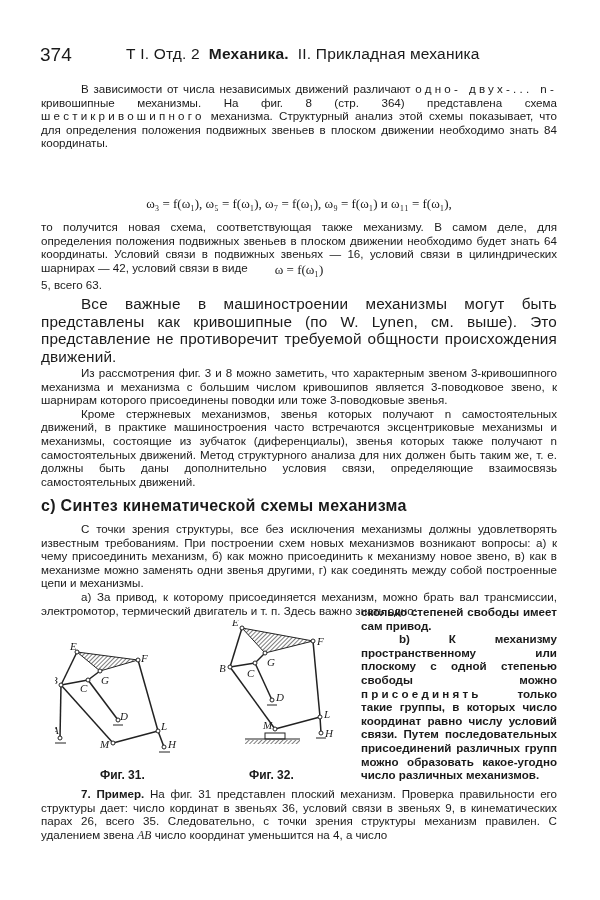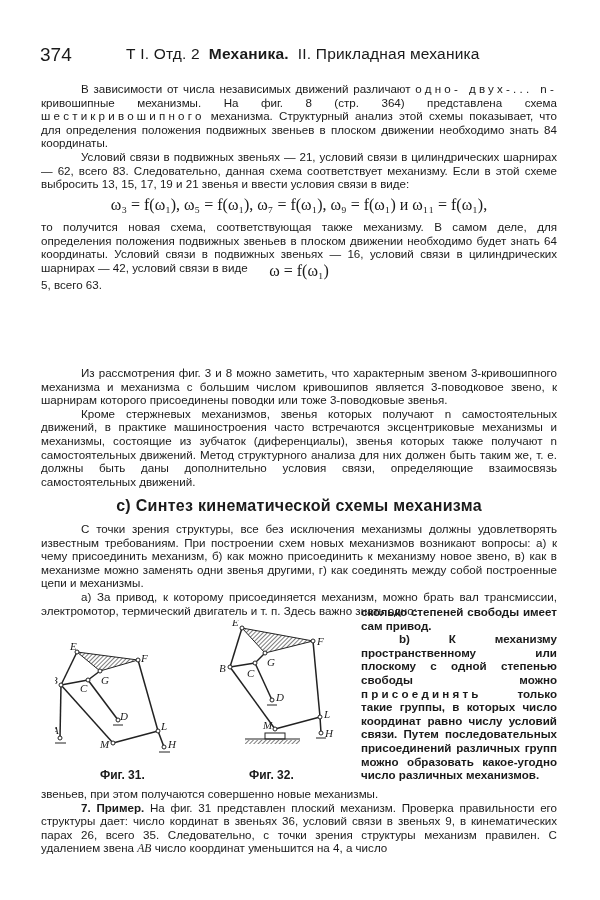--- a/index.html
+++ b/index.html
@@ -8,23 +8,23 @@
   .page { position:absolute; left:0; top:0; width:600px; height:740px; }
   .header { position:absolute; top:44px; left:40px; width:520px; height:22px; }
   .pnum { position:absolute; left:0; top:0; font-size:19px; font-family:"Liberation Sans","DejaVu Sans",sans-serif; }
   .running { position:absolute; left:86px; top:1px; font-size:15.5px; font-family:"Liberation Sans","DejaVu Sans",sans-serif; letter-spacing:0.2px; }
   .running b { font-weight:bold; }
   .body-text { font-family:"Liberation Sans","DejaVu Sans",sans-serif; font-size:11.6px; line-height:13.6px; text-align:justify; }
   .block { position:absolute; left:41px; width:516px; }
   p { margin:0; }
   .ind { text-indent:40px; }
   .sp { letter-spacing:3.2px; }
-  .formula { text-align:center; font-family:"Liberation Serif","DejaVu Serif",serif; font-size:16px; }
+  .formula { text-align:center; font-family:"Liberation Serif","DejaVu Serif",serif; font-size:13px; }
   .big { font-family:"Liberation Sans","DejaVu Sans",sans-serif; font-size:15.3px; line-height:17.5px; text-align:justify; letter-spacing:0.15px;}
-  .h2 { text-align:center; font-family:"Liberation Sans","DejaVu Sans",sans-serif; font-size:16px; font-weight:bold; letter-spacing:0.3px; }
+  .h2 { font-family:"Liberation Sans","DejaVu Sans",sans-serif; font-size:16px; font-weight:bold; letter-spacing:0.3px; }
   .col { position:absolute; left:361px; width:196px; }
   .fig { position:absolute; }
   .cap { position:absolute; font-family:"Liberation Sans","DejaVu Sans",sans-serif; font-size:12px; font-weight:bold; }
   i.m { font-family:"Liberation Serif","DejaVu Serif",serif; font-style:italic;margin-top:39px; }
 </style>
 </head>
 <body>
 
 <div class="page">
 
@@ -34,33 +34,35 @@
       <span>Т I. Отд. 2</span>&nbsp;
       <b>Механика.</b>&nbsp;
       <span>II. Прикладная механика</span>
     </span>
   </div>
 
   <div class="block body-text" style="top:82px;">
     <p class="ind">
       <span>В зависимости от числа независимых движений различают </span><span class="sp">одно- двух-... n-</span><span> кривошипные механизмы. На фиг. 8 (стр. 364) представлена схема </span><span class="sp">шестикривошипного</span><span> механизма. Структурный анализ этой схемы показывает, что для определения положения подвижных звеньев в плоском движении необходимо знать 84 координаты.</span>
     </p>
-    <p class="ind">Условий связи в подвижных звеньях — 21, условий связи в цилиндрических шарнирах — 62, всего 83. Следовательно, данная схема соответствует механизму. Если в этой схеме выбросить 13, 15, 17, 19 и 21 звенья и ввести условия связи в виде:</p>
   </div>
 
   <div class="block formula" style="top:196px;">ω₃ = f(ω₁), ω₅ = f(ω₁), ω₇ = f(ω₁), ω₉ = f(ω₁) и ω₁₁ = f(ω₁),</div>
 
   <div class="block body-text" style="top:220px;">
     <p>то получится новая схема, соответствующая также механизму. В самом деле, для определения положения подвижных звеньев в плоском движении необходимо будет знать 64 координаты. Условий связи в подвижных звеньях — 16, условий связи в цилиндрических шарнирах — 42, условий связи в виде</p>
   </div>
 
   <div class="block formula" style="top:262px;">ω = f(ω₁)</div>
 
   <div class="block body-text" style="top:278px;">5, всего 63.</div>
 
+  <div class="block big" style="top:295px;">
+    <p class="ind">Все важные в машиностроении механизмы могут быть представлены как кривошипные (по W. Lynen, см. выше). Это представление не противоречит требуемой общности происхождения движений.</p>
+  </div>
 
   <div class="block body-text" style="top:366px;">
     <p class="ind">Из рассмотрения фиг. 3 и 8 можно заметить, что характерным звеном 3-кривошипного механизма и механизма с большим числом кривошипов является 3-поводковое звено, к шарнирам которого присоединены поводки или тоже 3-поводковые звенья.</p>
     <p class="ind">Кроме стержневых механизмов, звенья которых получают n самостоятельных движений, в практике машиностроения часто встречаются эксцентриковые механизмы и механизмы, состоящие из зубчаток (диференциалы), звенья которых также получают n самостоятельных движений. Метод структурного анализа для них должен быть таким же, т. е. должны быть даны дополнительно условия связи, определяющие взаимосвязь самостоятельных движений.</p>
   </div>
 
   <div class="block h2" style="top:497px;">с) Синтез кинематической схемы механизма</div>
 
   <div class="block body-text" style="top:522px;">
     <p class="ind">С точки зрения структуры, все без исключения механизмы должны удовлетворять известным требованиям. При построении схем новых механизмов возникают вопросы: а) к чему присоединить механизм, б) как можно присоединить к механизму новое звено, в) как в механизме можно заменять одни звенья другими, г) как соединять между собой построенные цепи и механизмы.</p>
@@ -163,19 +165,18 @@
     <text x="12" y="6">E</text>
     <text x="97" y="25">F</text>
     <text x="47" y="46">G</text>
     <text x="105" y="117">H</text>
     <text x="104" y="98">L</text>
     <text x="43" y="109">M</text>
   </svg>
   <div class="cap" style="left:249px; top:768px;">Фиг. 32.</div>
 
   <div class="block body-text" style="top:787px;">
-    <p>звеньев, при этом получаются совершенно новые механизмы.</p>
     <p class="ind">
       <b>7. Пример.</b><span> На фиг. 31 представлен плоский механизм. Проверка правильности его структуры дает: число кординат в звеньях 36, условий связи в звеньях 9, в кинематических парах 26, всего 35. Следовательно, с точки зрения структуры механизм правилен. С удалением звена </span><i class="m">AB</i><span> число координат уменьшится на 4, а число</span>
     </p>
   </div>
 
 </div>
 
 </body></html>

